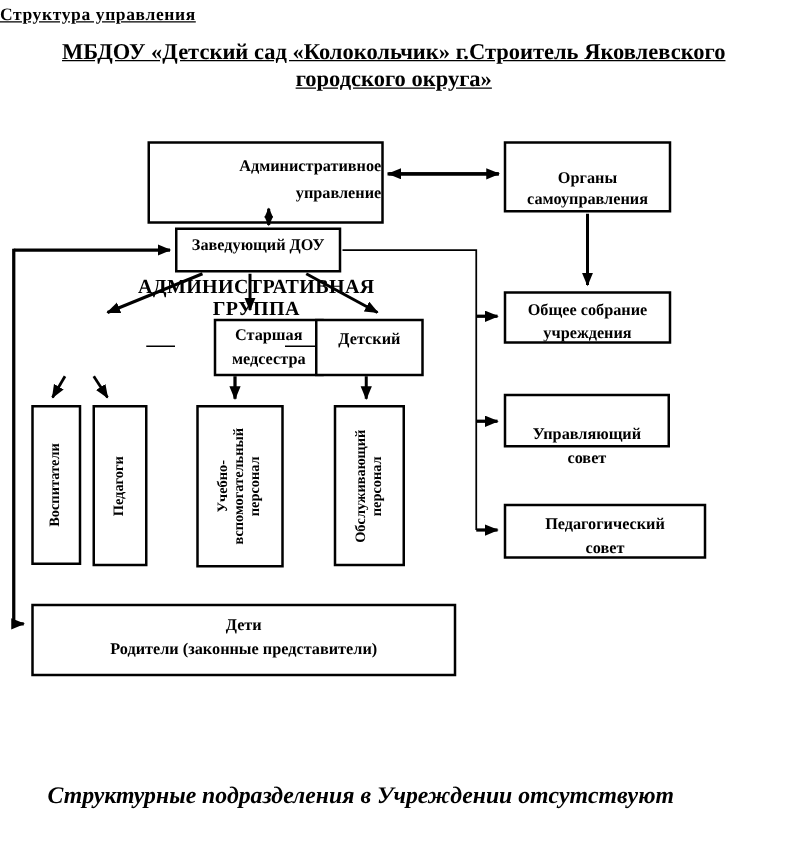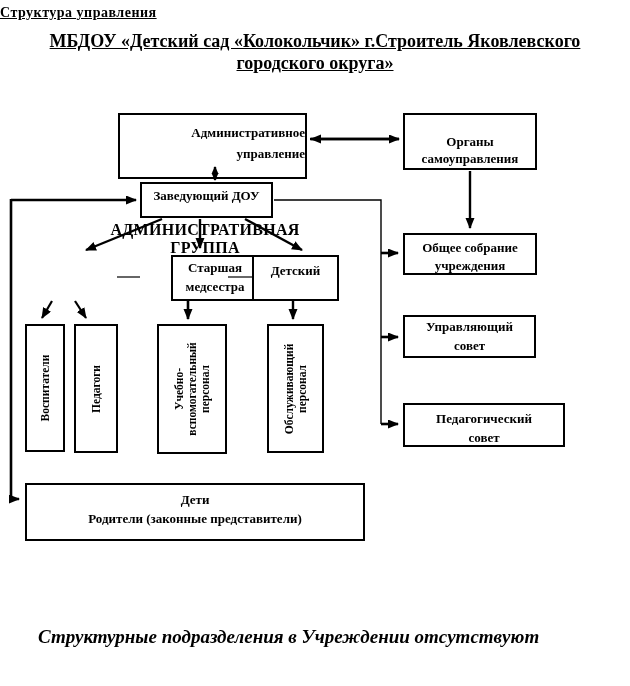--- a/index.html
+++ b/index.html
@@ -42,21 +42,21 @@
     background-position:0 0,2px 2px;
     background-size:4px 4px;
   }
   .b-admin  {left:118px;top:113px;width:189px;height:66px;line-height:21px;padding-top:7px;text-align:right;}
   .b-organy {left:403px;top:113px;width:134px;height:57px;line-height:17px;padding-top:18px;}
   .b-zaved  {left:140px;top:182px;width:133px;height:36px;padding-top:4px;}
   .b-stvosp {left:29px; top:255px;width:88px; height:46px;line-height:19px;padding-top:3px;}
   .b-stmed  {left:140px;top:255px;width:88px; height:46px;line-height:19px;padding-top:1px;margin-left:31px;}
   .b-zavhoz {left:252px;top:255px;width:87px; height:46px;padding-top:6px;}
   .b-obshchee{left:403px;top:233px;width:134px;height:42px;line-height:18px;padding-top:4px;}
-  .b-uprav  {left:403px;top:315px;width:133px;height:43px;line-height:19px;padding-top:0;}
+  .b-uprav  {left:403px;top:315px;width:133px;height:43px;line-height:19px;padding-top:20px;}
   .b-pedsov {left:403px;top:403px;width:162px;height:44px;line-height:19px;padding-top:4px;}
   .b-deti   {left:25px; top:483px;width:340px;height:58px;line-height:19px;padding-top:5px;font-size:13px;}
   .b-vosp   {left:25px; top:324px;width:40px; height:128px;}
   .b-pedag  {left:74px; top:324px;width:44px; height:129px;}
   .b-ucheb  {left:157px;top:324px;width:70px; height:130px;}
   .b-obsl   {left:267px;top:324px;width:57px; height:129px;}
   .vtext{
     position:absolute;left:50%;top:50%;
     transform:translate(-50%,-50%) rotate(-90deg);
     font-size:11.5px;font-weight:bold;line-height:13px;

